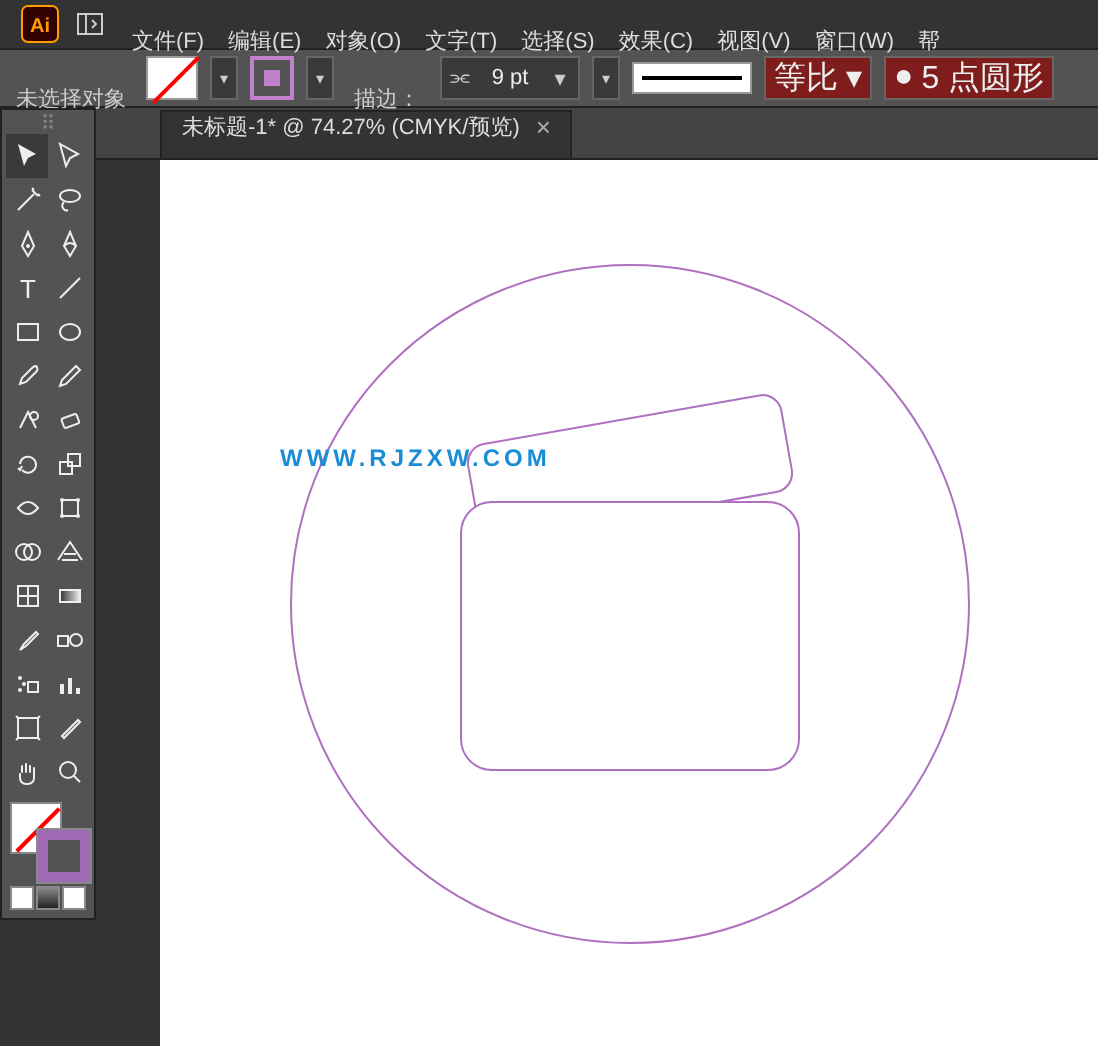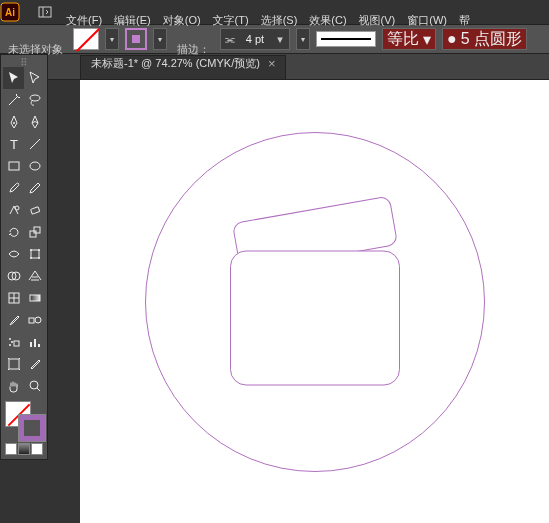--- a/index.html
+++ b/index.html
@@ -1,19 +1,19 @@
 <!DOCTYPE html>
 <html><head>
 <meta charset="utf-8">
 <style>
   * { box-sizing: border-box; margin: 0; padding: 0; font-family: "Microsoft YaHei", sans-serif; }
   body { width: 549px; height: 523px; background: #333333; color: #ccc; overflow: hidden; position: relative; }
   
   .menubar { height: 24px; background: #333; display: flex; align-items: center; font-size: 11px; }
-  .ai-logo { width: 30px; height: 24px; display: flex; align-items: center; justify-content: flex-start; background: #333; }
+  .ai-logo { width: 30px; height: 24px; display: flex; align-items: center; justify-content: flex-end; background: #333; }
   .ai-logo svg { width: 20px; height: 20px; }
   .menubar-btn { width: 30px; display: flex; align-items: center; justify-content: center; cursor: pointer; }
   .menu-item { padding: 0 6px; cursor: pointer; color: #ddd; white-space: nowrap; margin-top: 16px; }
   
   .optionsbar { height: 30px; background: #535353; display: flex; align-items: center; font-size: 11px; padding: 0 4px; gap: 6px; border-top: 1px solid #222; border-bottom: 1px solid #222; }
   .opt-label { color: #ccc; padding: 0 4px; margin-top: 21px; }
   .swatch-none { width: 26px; height: 22px; background: #fff; border: 1px solid #999; position: relative; }
   .swatch-none::after { content: ""; position: absolute; left: -2px; top: 50%; width: 32px; height: 2px; background: red; transform: rotate(-45deg); }
   .dropdown-tiny { width: 14px; height: 22px; background: #3a3a3a; display: flex; align-items: center; justify-content: center; color: #ccc; font-size: 8px; border: 1px solid #666; }
   .swatch-stroke { width: 22px; height: 22px; border: 2px solid #c080cc; background: transparent; display: flex; align-items: center; justify-content: center; }
@@ -83,21 +83,21 @@
   <span class="opt-label">未选择对象</span>
   <div class="swatch-none"></div>
   <div class="dropdown-tiny">▾</div>
   <div class="swatch-stroke">
       <div class="swatch-stroke-inner"></div>
     </div>
   <div class="dropdown-tiny">▾</div>
   <span class="opt-label">描边：</span>
   <div class="stroke-width">
     <span class="sw-icon">⫘</span>
-    <span class="sw-val">4 pt</span>
+    <span class="sw-val">9 pt</span>
     <span class="sw-icon">▾</span>
   </div>
   <div class="dropdown-tiny">▾</div>
   <div class="brush-preview">
       <div class="brush-line"></div>
     </div>
   <div class="opt-select">
       <span>等比</span>
       <span>▾</span>
     </div>
@@ -334,13 +334,14 @@
   </div>
 </div>
 
 <div class="canvas-area">
   <div class="artwork">
     <div class="art-circle">
       <div class="art-lid"></div>
       <div class="art-folder"></div>
     </div>
   </div>
+  <div class="watermark-sub">WWW.RJZXW.COM</div>
 </div>
 
 </body></html>

